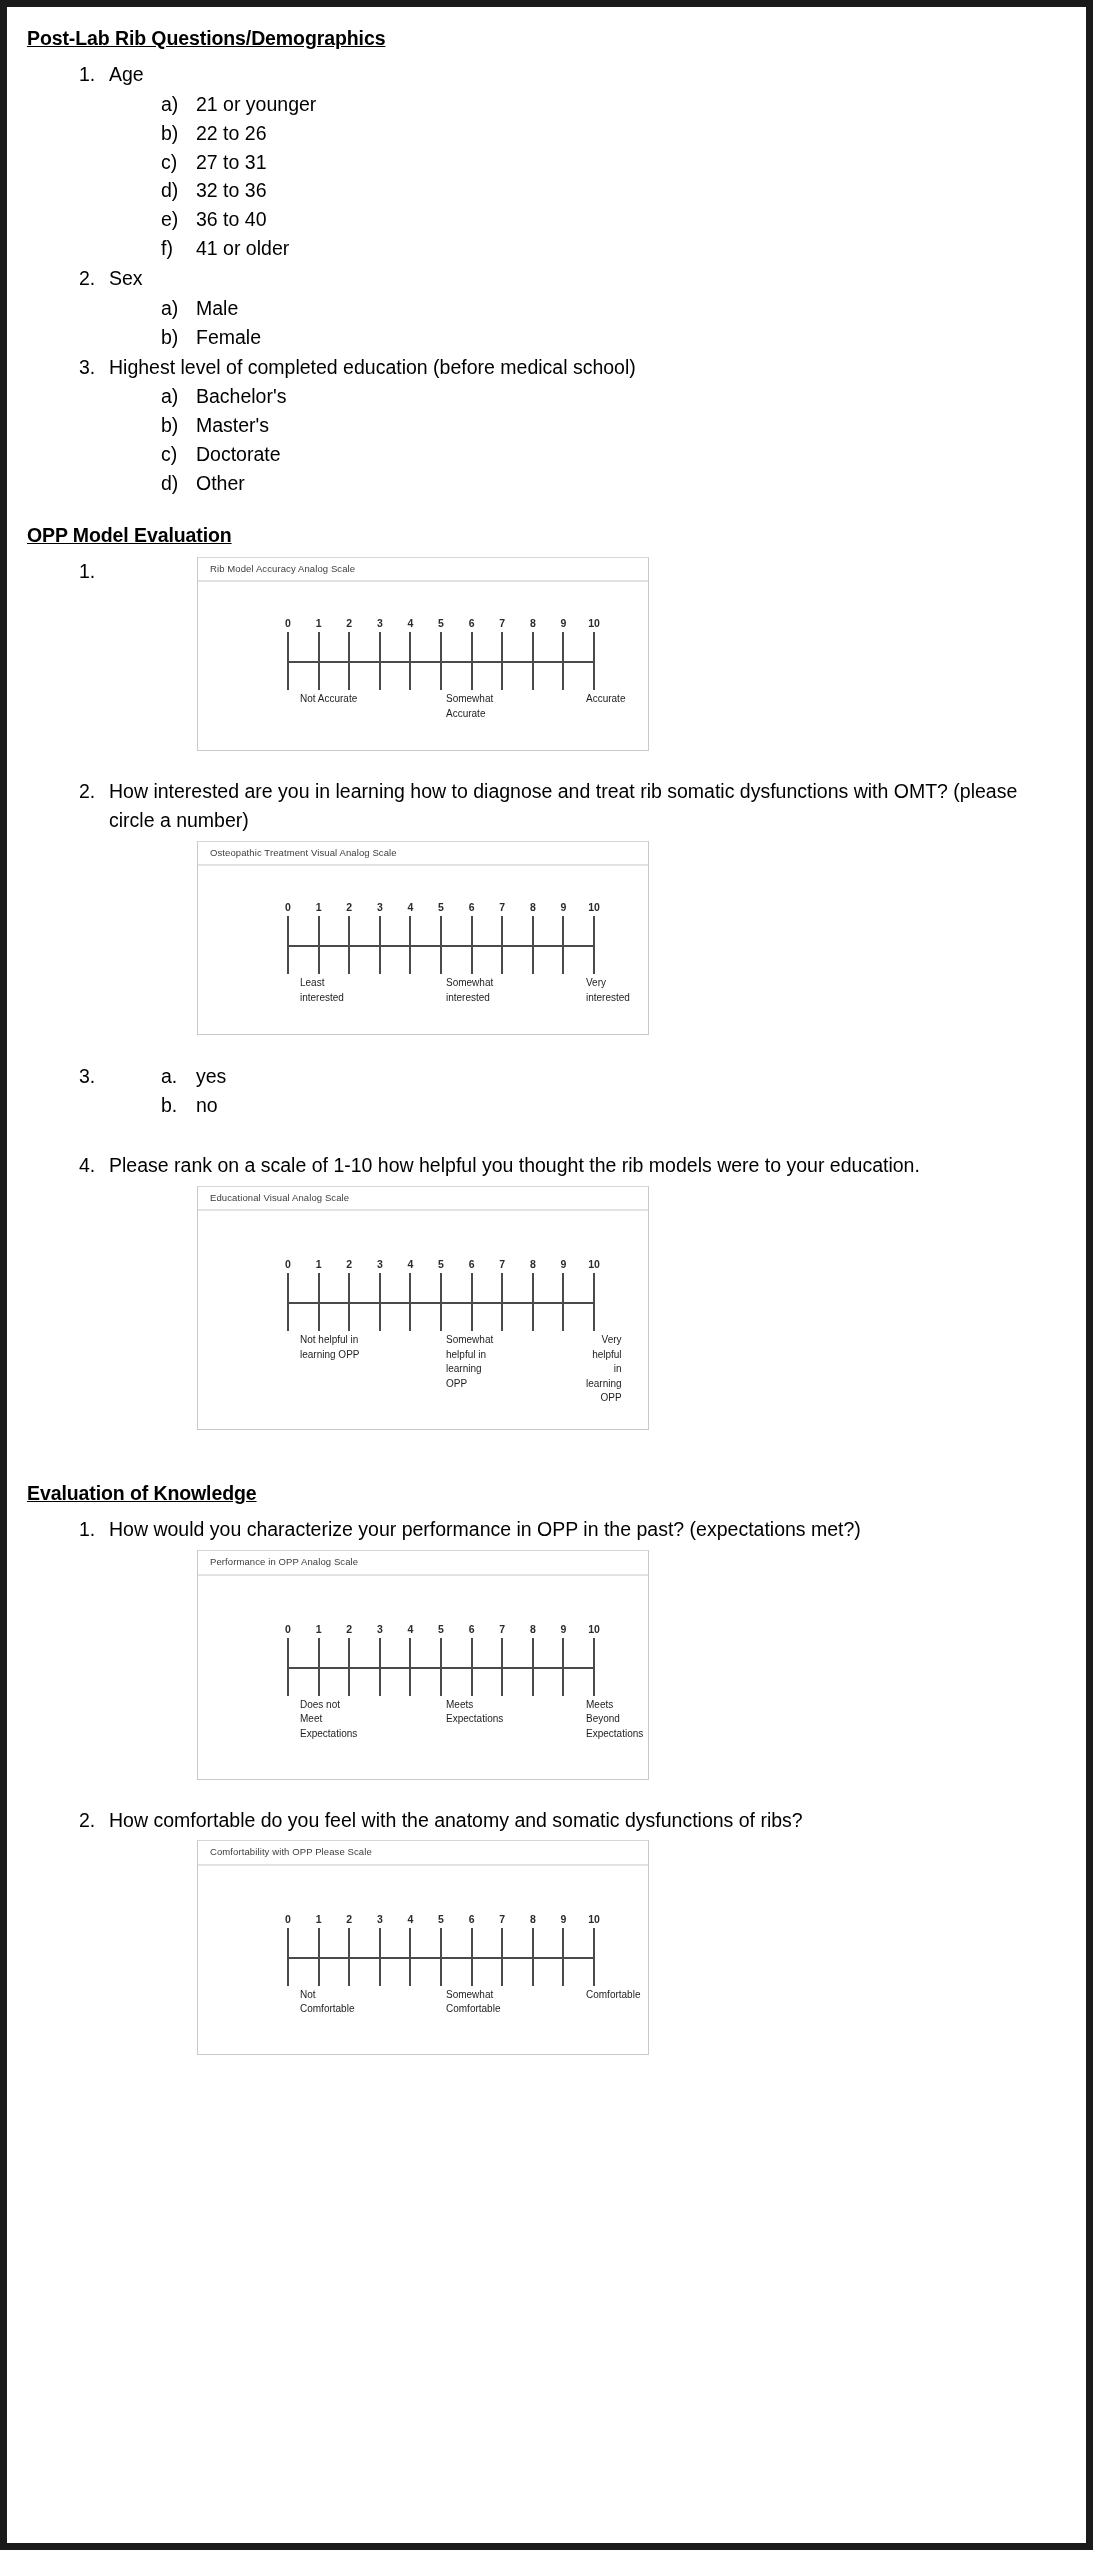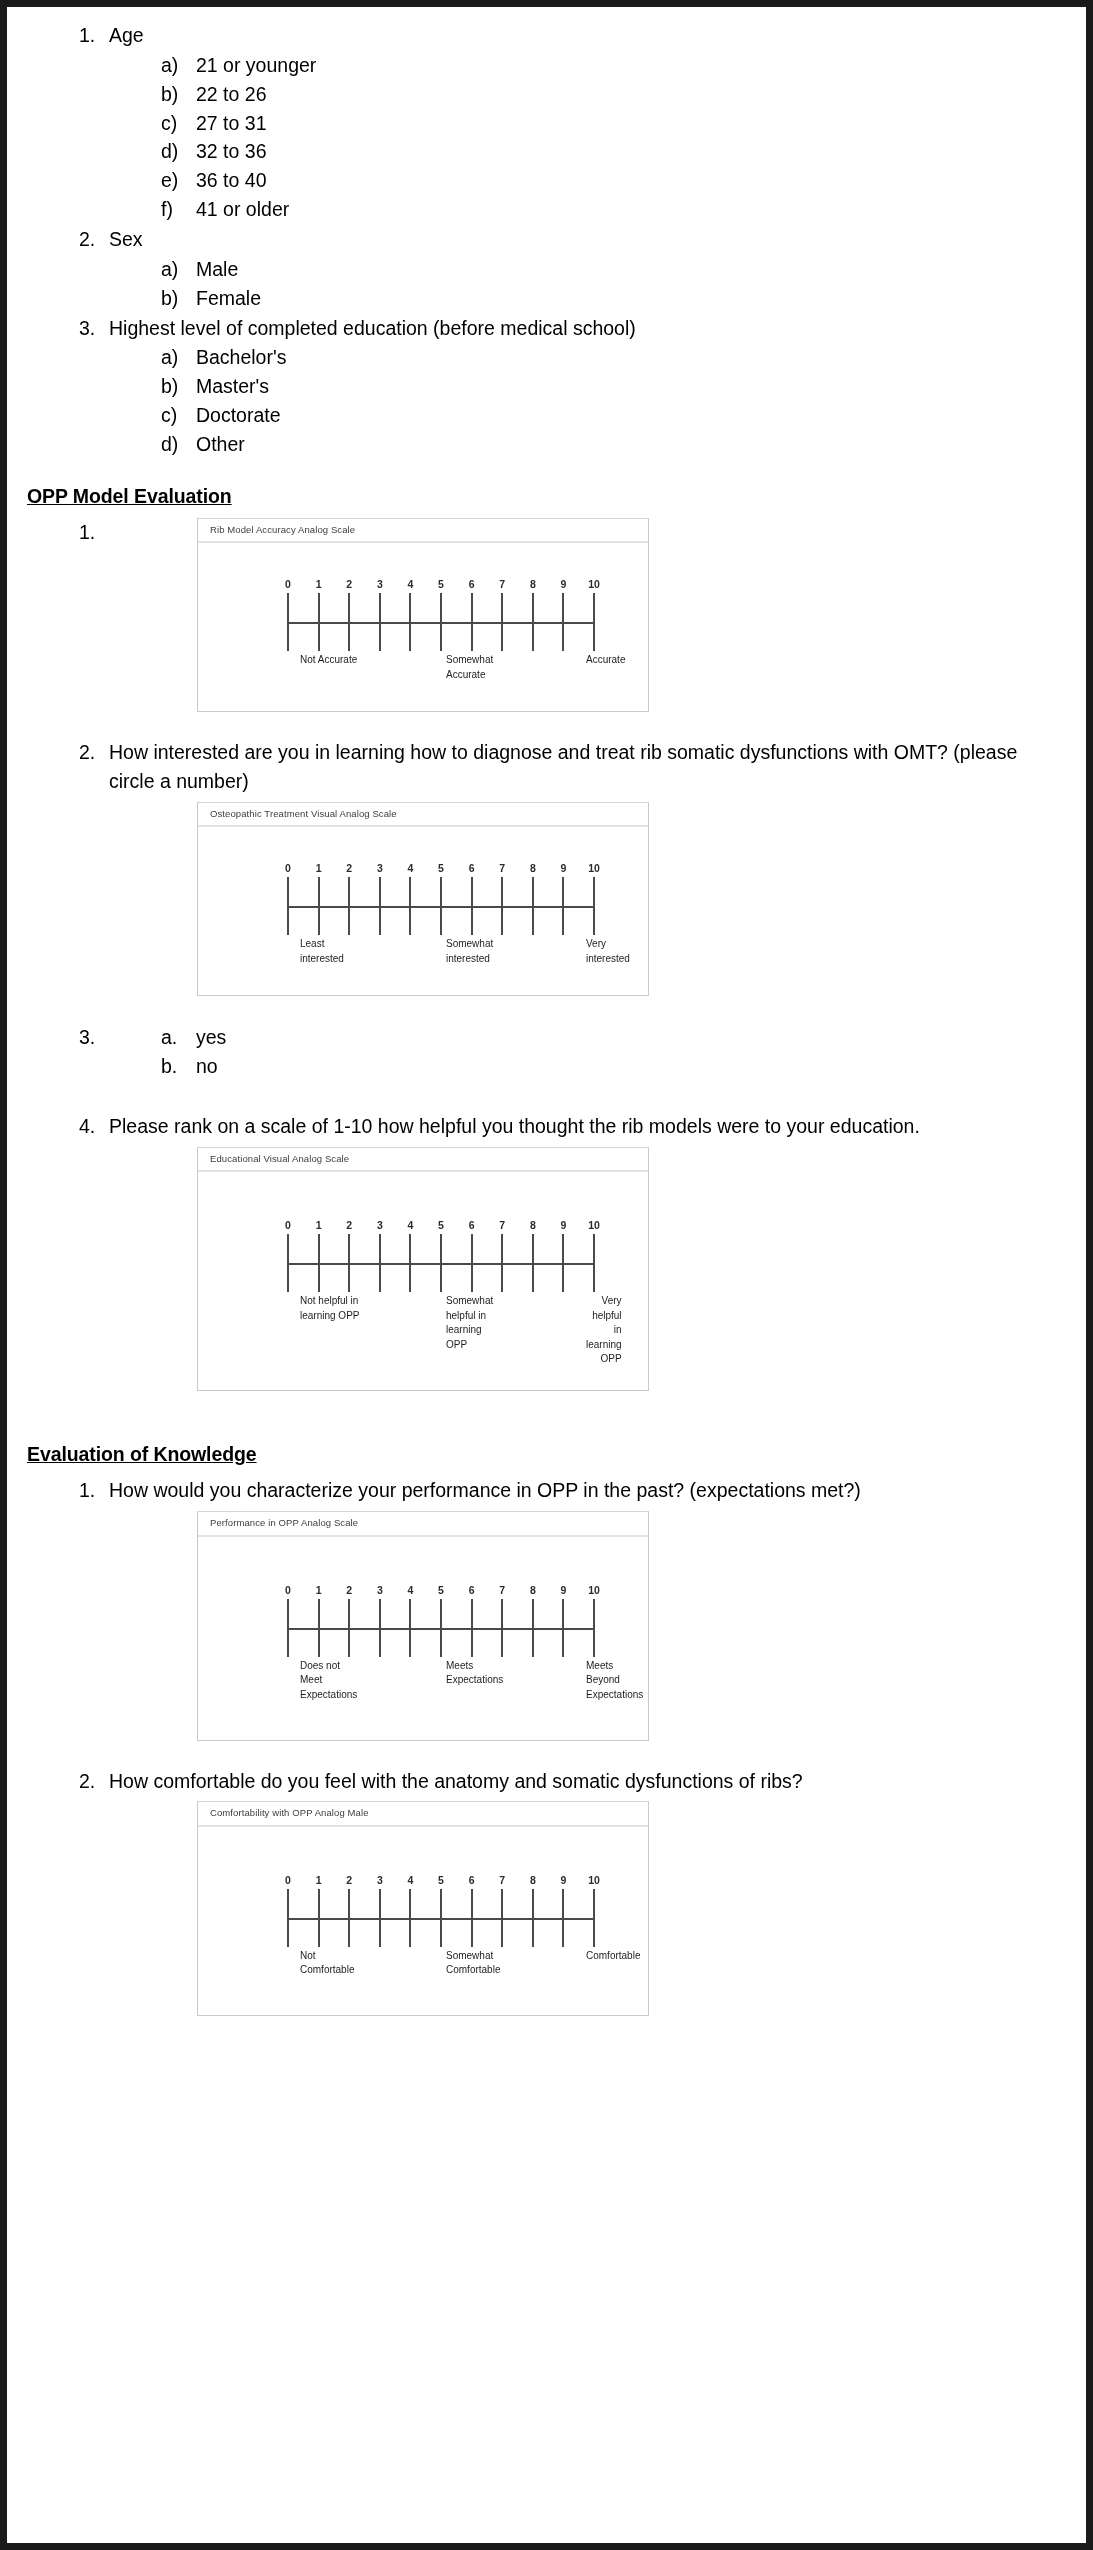--- a/index.html
+++ b/index.html
@@ -143,20 +143,21 @@
   }
   .lab.start{ transform:translateX(-6px); }
   .lab.mid{ transform:translateX(-4px); }
   .lab.end{ transform:translateX(-8px); }
 </style>
 </head>
 <body>
 
 <div class="page">
   <div id="doc-root">
+      <div class="section-heading">Post-Lab Rib Questions/Demographics</div>
       <ol class="level1">
         <li>
           <span class="marker">1.</span>
           <span class="qtext">Age</span>
           <ol class="level2">
             <li><span class="marker">a)</span><span>21 or younger</span></li>
             <li><span class="marker">b)</span><span>22 to 26</span></li>
             <li><span class="marker">c)</span><span>27 to 31</span></li>
             <li><span class="marker">d)</span><span>32 to 36</span></li>
             <li><span class="marker">e)</span><span>36 to 40</span></li>
@@ -390,21 +391,21 @@
               </div>
             </div>
           </div>
         </li>
         <div class="spacer-md"></div>
         <li>
           <span class="marker">2.</span>
           <span class="qtext">How comfortable do you feel with the anatomy and somatic dysfunctions of ribs?</span>
           <div class="scale-wrap">
             <div class="scale-frame">
-              <div class="scale-title">Comfortability with OPP Analog  Male</div>
+              <div class="scale-title">Comfortability with OPP Please  Scale</div>
               <div class="scale-body">
                 <div class="ruler" style="margin-left: 20%; margin-right: 12%; padding-top: 46px; padding-bottom: 22px;">
                   <div class="ruler-numbers">
                     <span style="left: 0%;">0</span>
                     <span style="left: 10%;">1</span>
                     <span style="left: 20%;">2</span>
                     <span style="left: 30%;">3</span>
                     <span style="left: 40%;">4</span>
                     <span style="left: 50%;">5</span>
                     <span style="left: 60%;">6</span>

